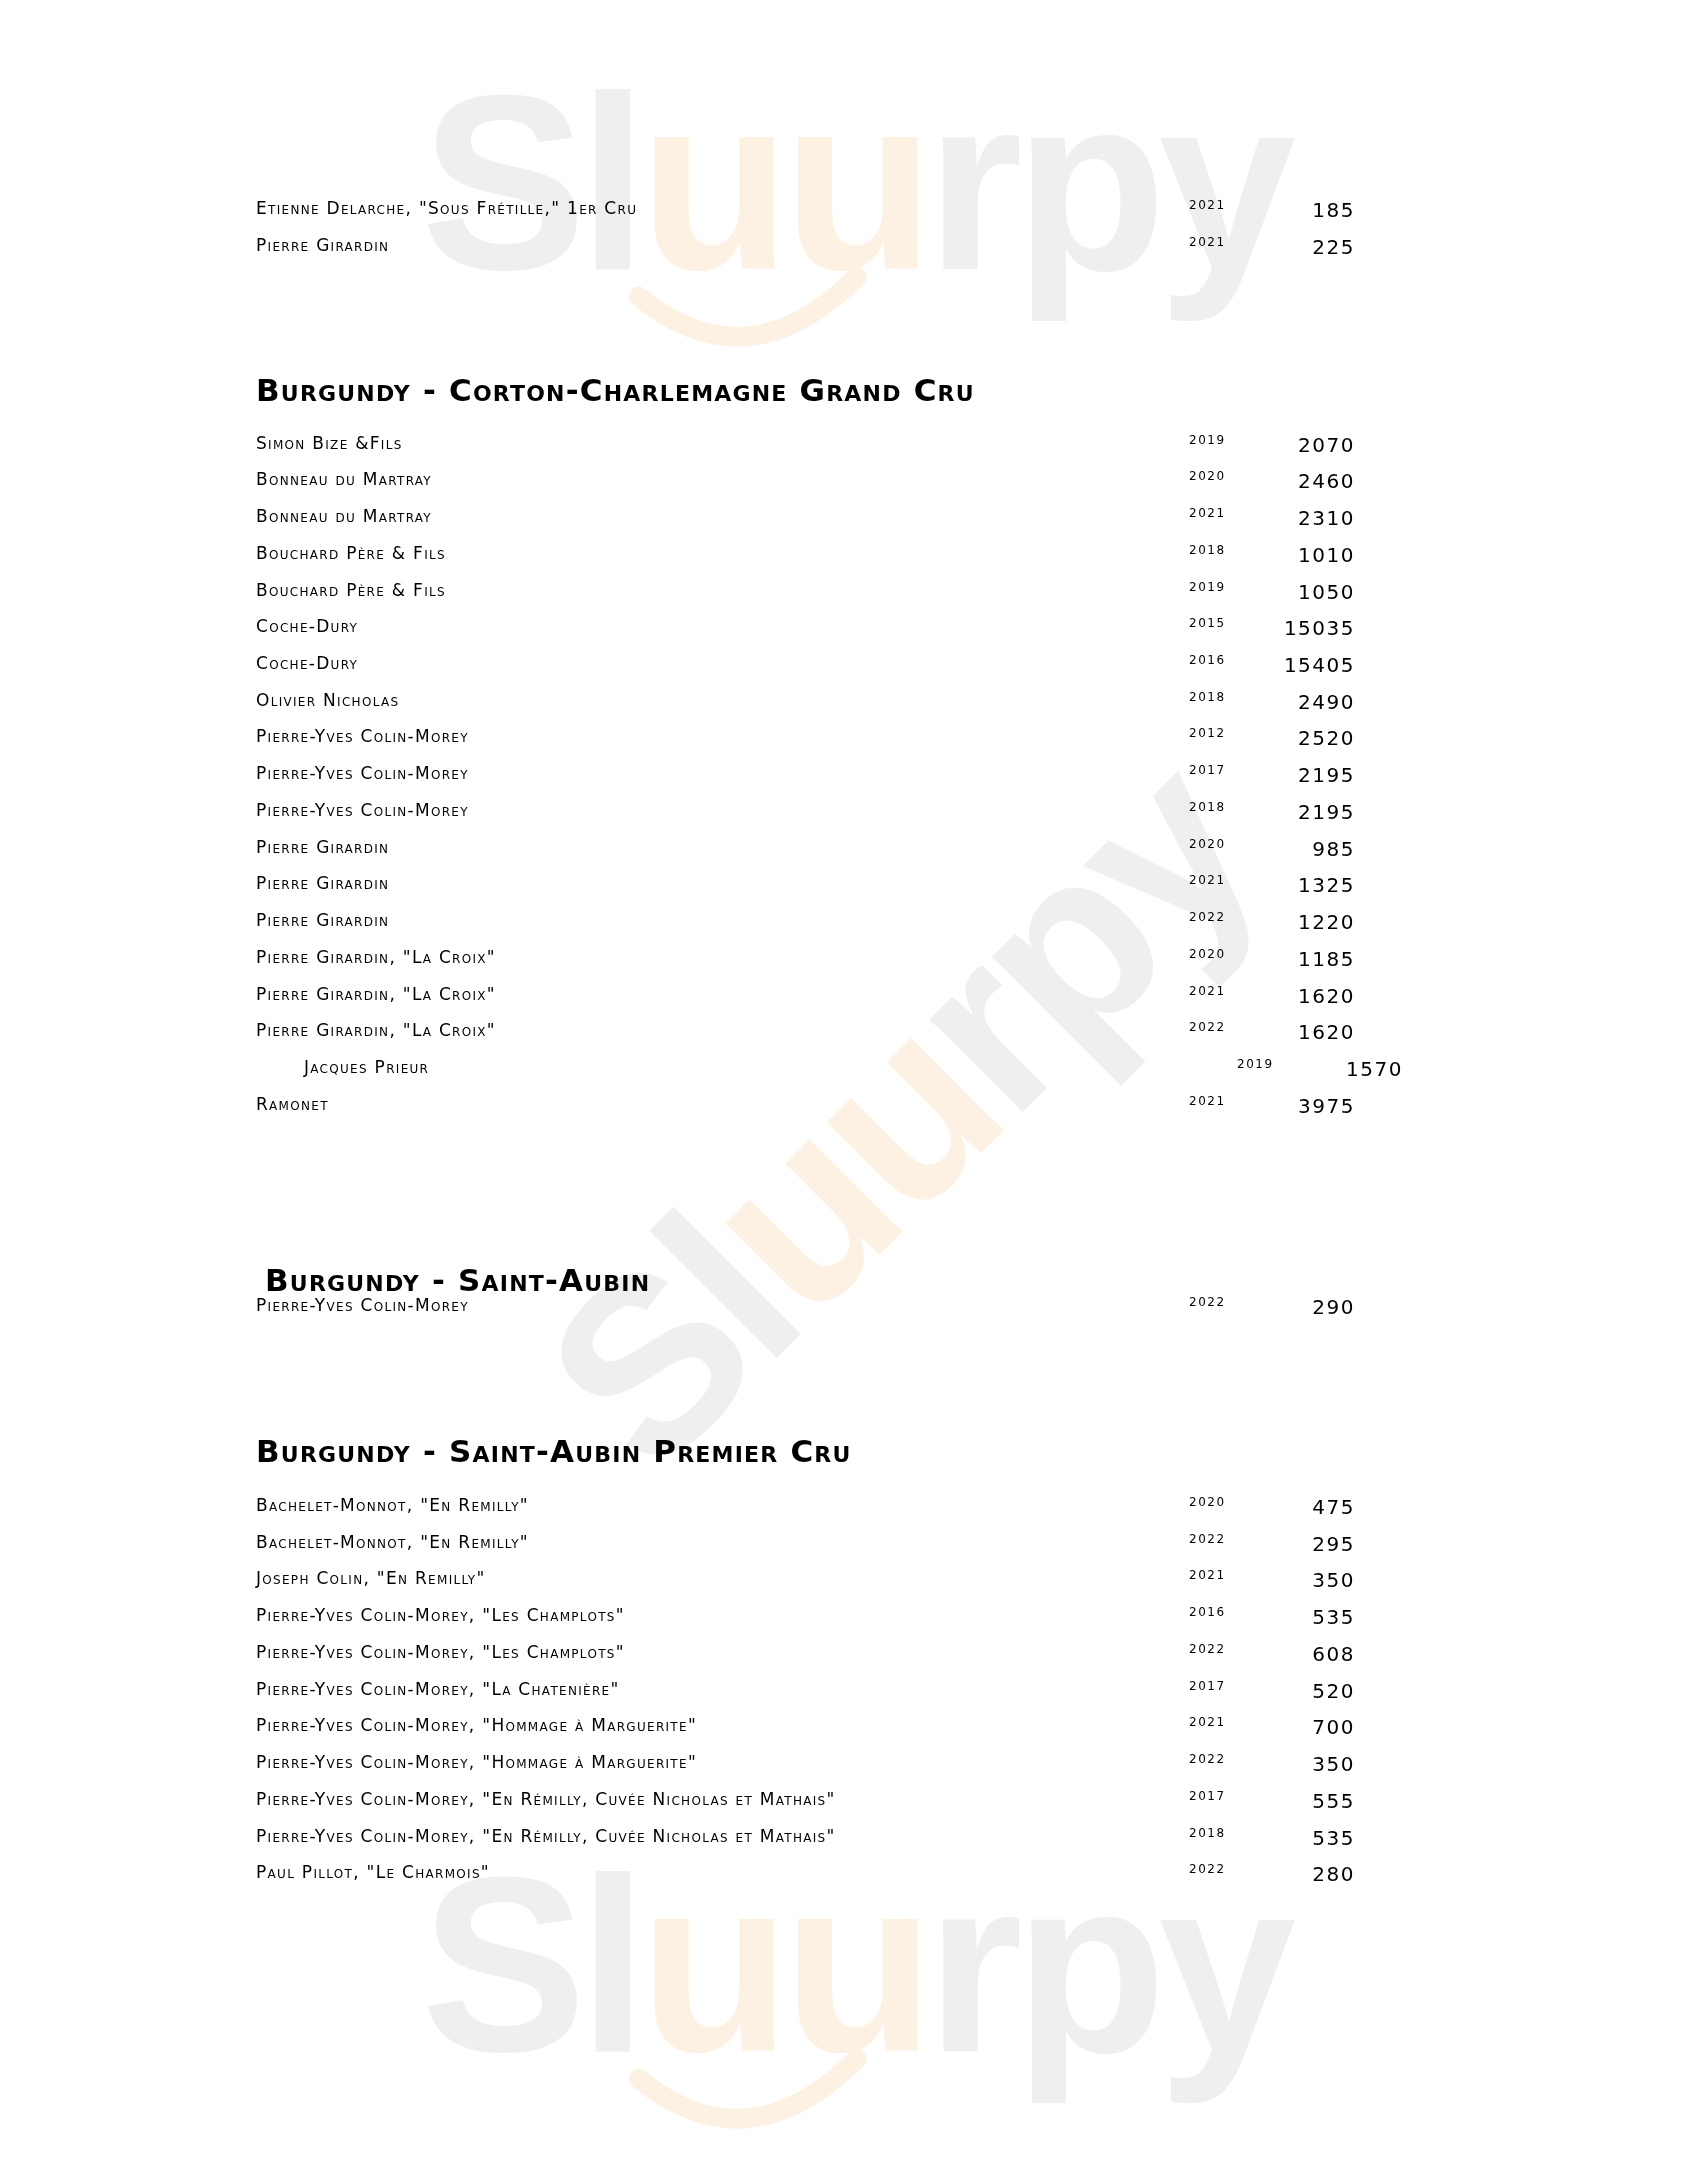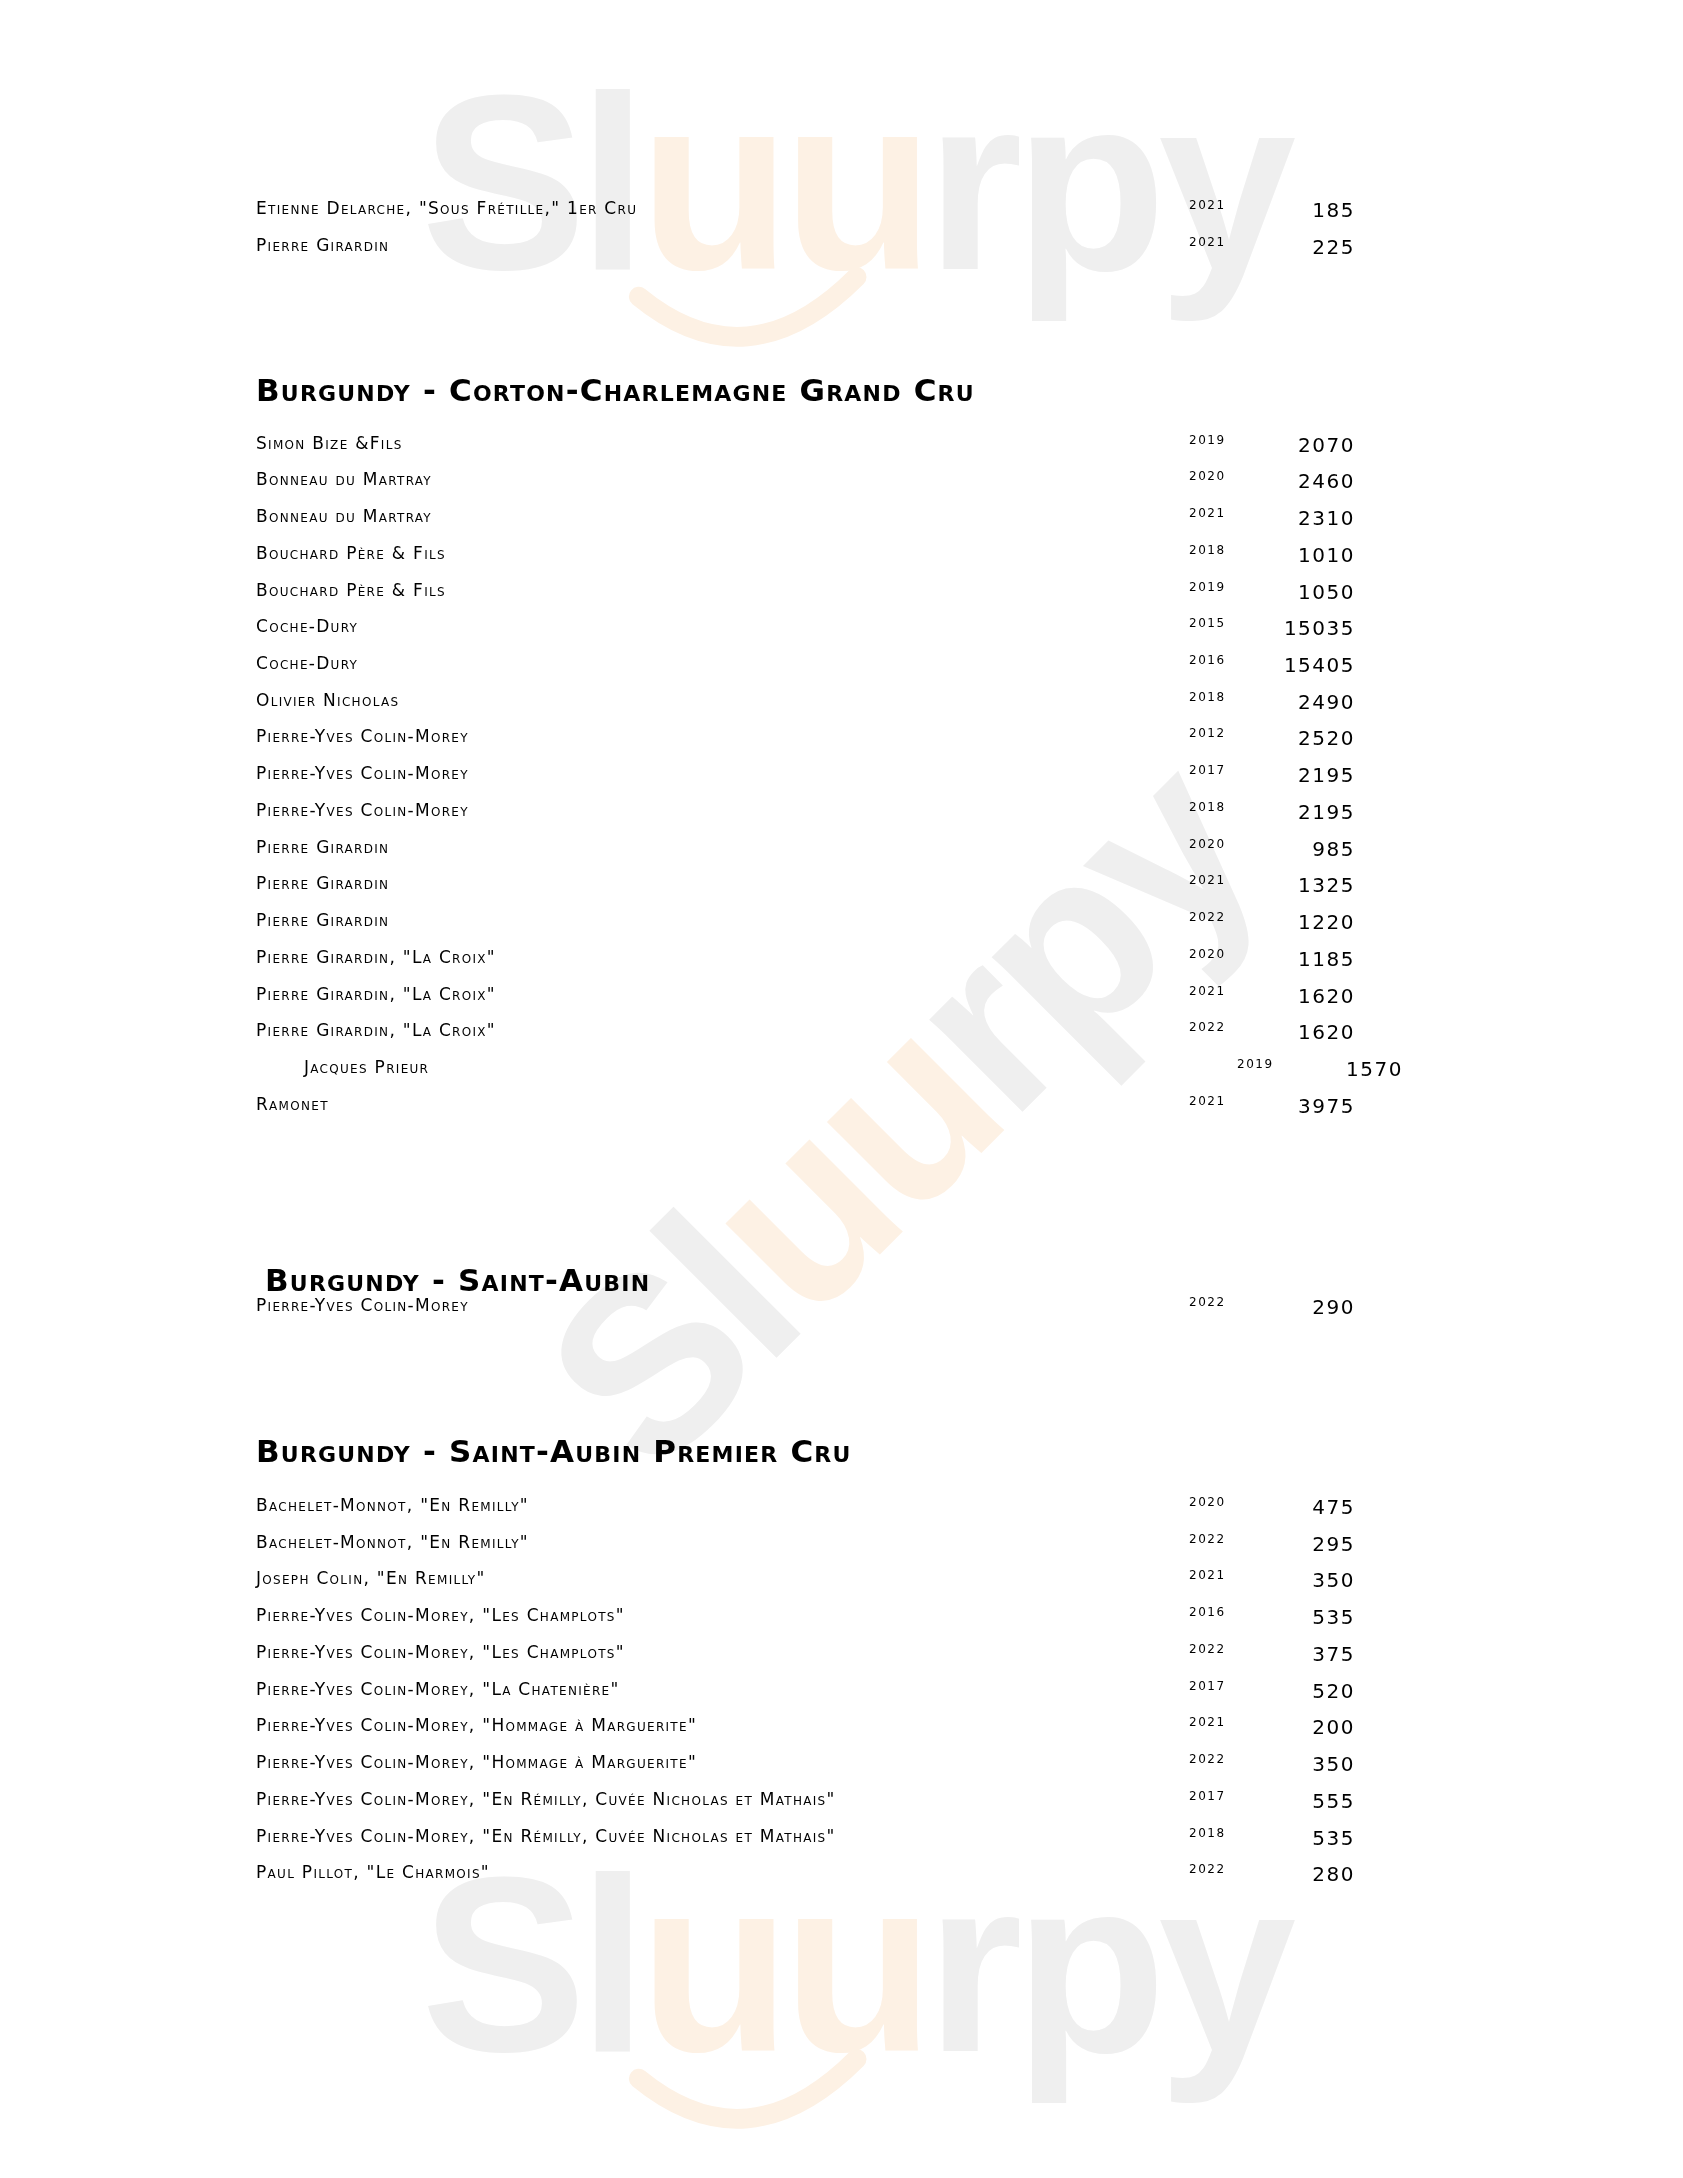--- a/index.html
+++ b/index.html
@@ -176,31 +176,31 @@
         <span class="price">350</span>
       </div>
       <div class="row" style="top: 1605px;">
         <span class="name">Pierre-Yves Colin-Morey, "Les Champlots"</span>
         <span class="year">2016</span>
         <span class="price">535</span>
       </div>
       <div class="row" style="top: 1642px;">
         <span class="name">Pierre-Yves Colin-Morey, "Les Champlots"</span>
         <span class="year">2022</span>
-        <span class="price">375</span>
+        <span class="price">608</span>
       </div>
       <div class="row" style="top: 1679px;">
         <span class="name">Pierre-Yves Colin-Morey, "La Chatenière"</span>
         <span class="year">2017</span>
         <span class="price">520</span>
       </div>
       <div class="row" style="top: 1715px;">
         <span class="name">Pierre-Yves Colin-Morey, "Hommage à Marguerite"</span>
         <span class="year">2021</span>
-        <span class="price">200</span>
+        <span class="price">700</span>
       </div>
       <div class="row" style="top: 1752px;">
         <span class="name">Pierre-Yves Colin-Morey, "Hommage à Marguerite"</span>
         <span class="year">2022</span>
         <span class="price">350</span>
       </div>
       <div class="row" style="top: 1789px;">
         <span class="name">Pierre-Yves Colin-Morey, "En Rémilly, Cuvée Nicholas et Mathais"</span>
         <span class="year">2017</span>
         <span class="price">555</span>

